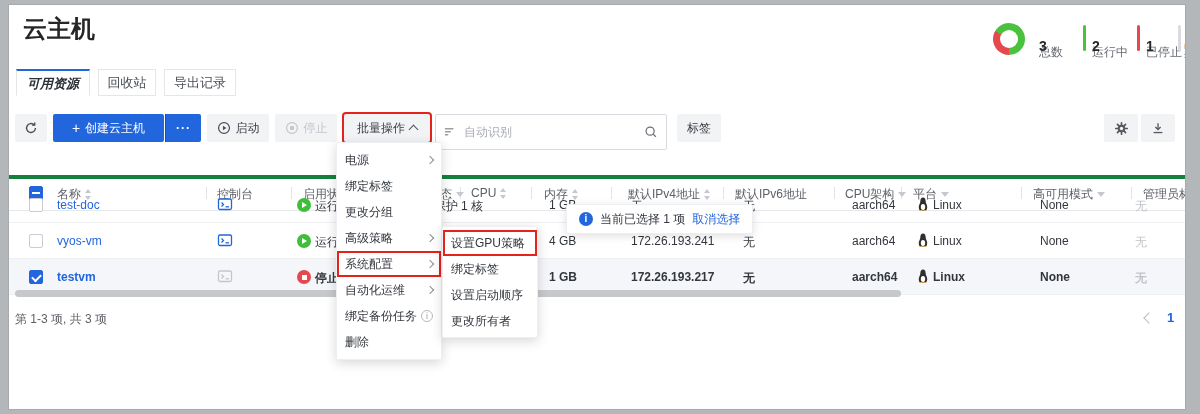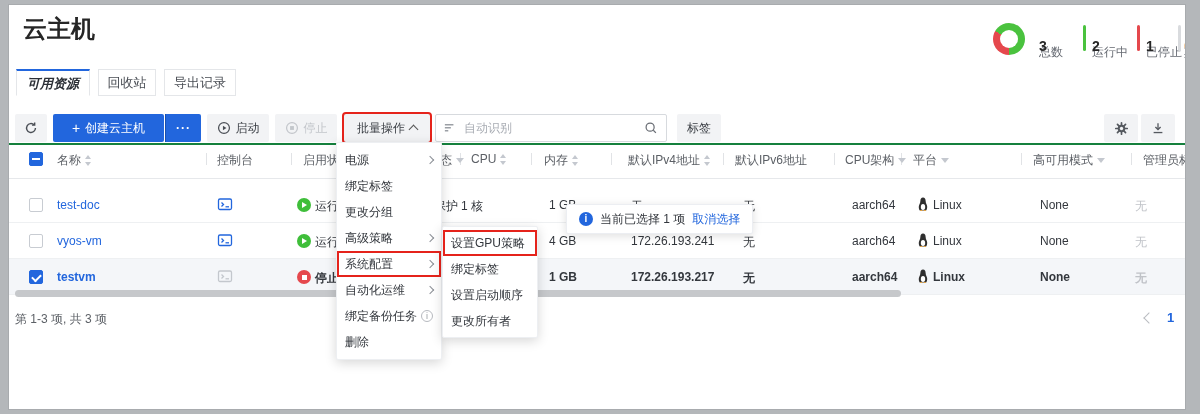--- a/index.html
+++ b/index.html
@@ -22,27 +22,27 @@
   
   .tab{top:64px;height:27px;line-height:25px;text-align:center;font-size:13px;color:#4a4e55;
     background:#fff;border:1px solid #e4e6e9;box-sizing:border-box;cursor:pointer;}
   .tab.active{border-top:2px solid #2266dd;border-bottom:1px solid #fff;font-weight:700;color:#2b2f36;font-style:italic;}
   
   .btn{top:109px;height:28px;box-sizing:border-box;border-radius:2px;background:#f2f3f5;
     display:flex;align-items:center;justify-content:center;gap:5px;font-size:12px;color:#3a3e44;cursor:pointer;}
   .btn.blue{background:#2266dd;color:#fff;}
   .btn.disabled{color:#c3c6cb;cursor:default;}
   .annot{outline:2px solid #e5231b;}
-  .searchbox{left:426px;top:109px;width:232px;height:28px;border:1px solid #d7dade;border-radius:2px;
+  .searchbox{left:426px;top:109px;width:232px;height:36px;border:1px solid #d7dade;border-radius:2px;
     box-sizing:border-box;background:#fff;display:flex;align-items:center;padding:0 8px;gap:6px;}
   .searchbox input{flex:1;border:none;outline:none;font-size:12px;color:#333;background:transparent;
     font-family:"Liberation Sans","DejaVu Sans",sans-serif;}
   .searchbox input::placeholder{color:#a9adb4;}
   
-  .thead{left:0;top:138px;width:1178px;height:36px;border-top:2px solid #15803d;border-bottom:1px solid #e6e8eb;box-sizing:border-box;}
+  .thead{left:0;top:170px;width:1178px;height:36px;border-top:4px solid #15803d;border-bottom:1px solid #e6e8eb;box-sizing:border-box;}
   .hcell{position:absolute;top:7px;font-size:12px;color:#5c6066;white-space:nowrap;display:flex;align-items:center;gap:4px;}
   .sep{position:absolute;top:8px;width:1px;height:12px;background:#e1e3e6;}
   .trow{left:0;width:1178px;height:36px;border-bottom:1px solid #eef0f2;box-sizing:border-box;}
   .trow.sel{background:#f4f6f9;font-weight:bold;}
   .tcell{position:absolute;top:11px;font-size:12px;color:#33373d;white-space:nowrap;}
   .tcell.mut{color:#c0c3c8;}
   .namelink{color:#2266dd;cursor:pointer;}
   .sort{display:inline-block;width:7px;height:11px;position:relative;}
   .sort::before{content:"";position:absolute;left:0;top:0;border-left:3.5px solid transparent;border-right:3.5px solid transparent;border-bottom:4px solid #c4c8cf;}
   .sort::after{content:"";position:absolute;left:0;bottom:0;border-left:3.5px solid transparent;border-right:3.5px solid transparent;border-top:4px solid #c4c8cf;}

